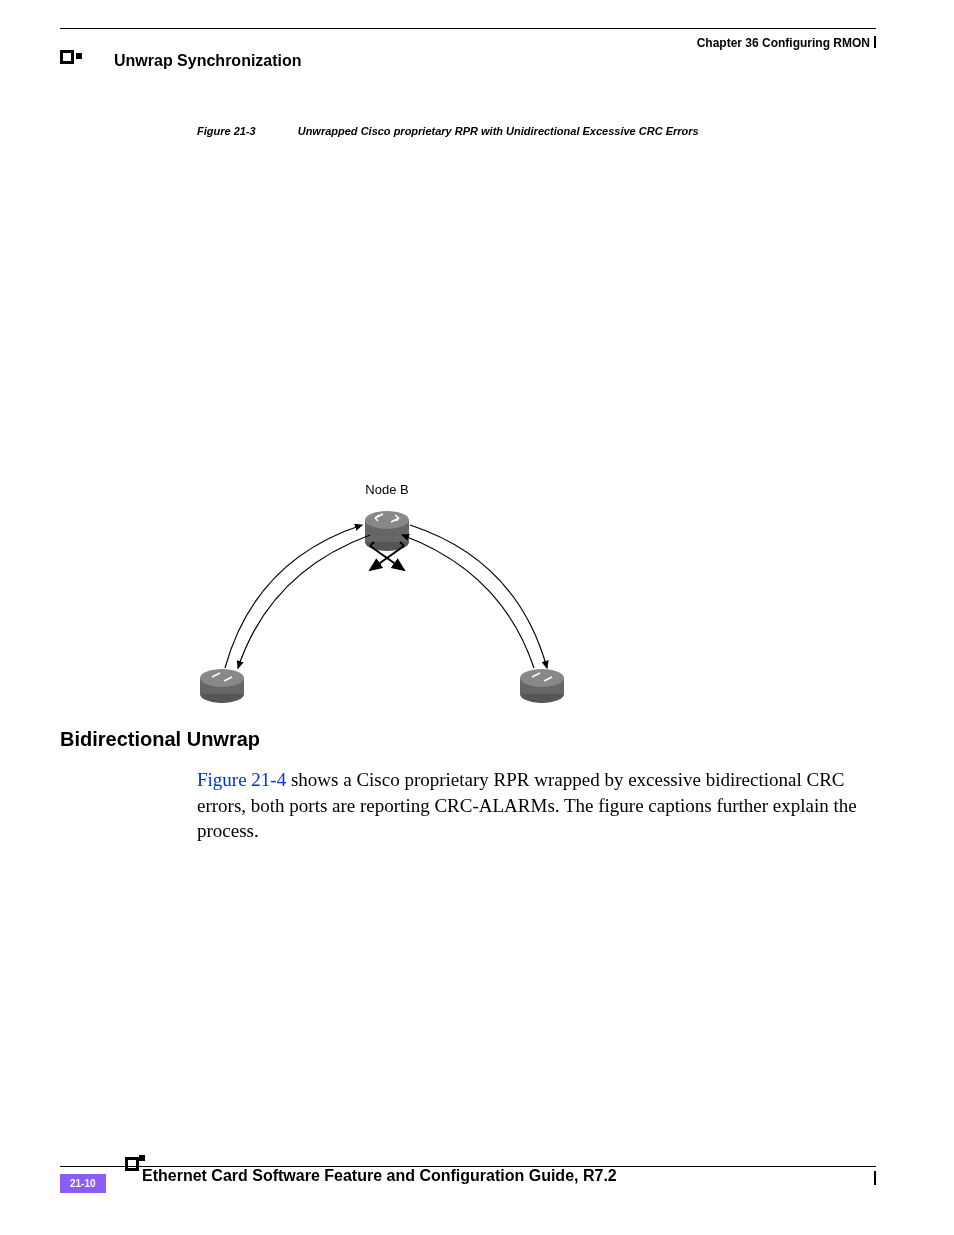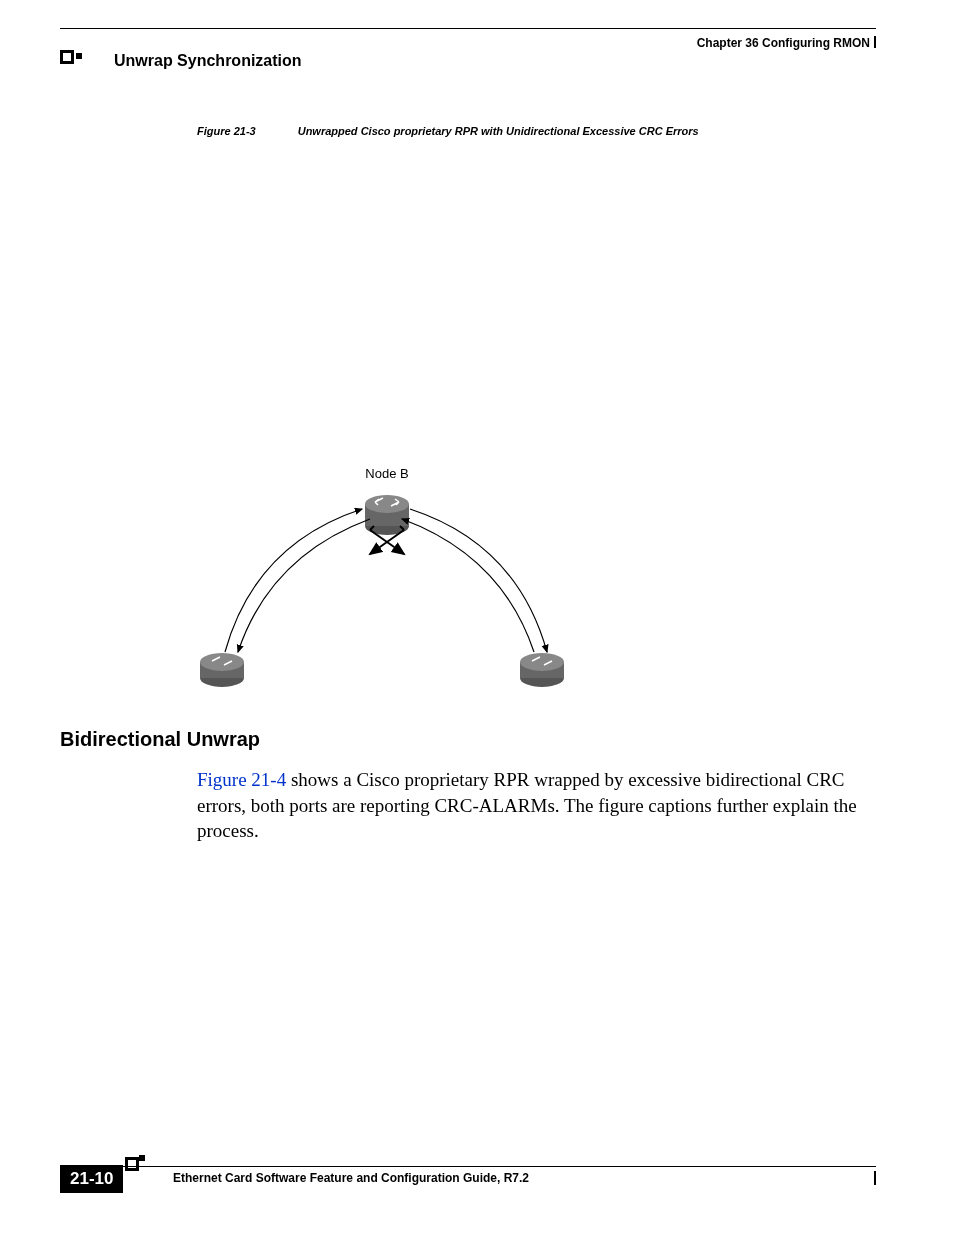--- a/index.html
+++ b/index.html
@@ -55,21 +55,21 @@
     left: 197px;
     font-family: Arial, Helvetica, sans-serif;
     font-size: 11px;
     font-style: italic;
     font-weight: bold;
   }
   .figure-caption .fnum { margin-right: 42px; }
 
   .diagram {
     position: absolute;
-    top: 464px;
+    top: 480px;
     left: 170px;
     width: 430px;
     height: 240px;
   }
   .section-heading {
     position: absolute;
     top: 728px;
     left: 60px;
     font-family: Arial, Helvetica, sans-serif;
     font-weight: bold;
@@ -91,32 +91,31 @@
     left: 60px;
     right: 78px;
     border-top: 1px solid #000;
   }
   .footer-title {
     position: absolute;
     bottom: 50px;
     left: 142px;
     font-family: Arial, Helvetica, sans-serif;
     font-weight: bold;
-    font-size: 12px;
-    margin-left: 31px;
+    font-size: 16px;
   }
   .page-num-box {
     position: absolute;
     bottom: 42px;
     left: 60px;
-    background: #000000;
+    background: #8b5cf6;
     color: #fff;
     font-family: Arial, Helvetica, sans-serif;
     font-weight: bold;
-    font-size: 17px;
+    font-size: 10px;
     padding: 4px 10px;
   }
   .end-bar-br {
     position: absolute;
     bottom: 50px;
     right: 78px;
     width: 2px;
     height: 14px;
     background: #000;
   }

